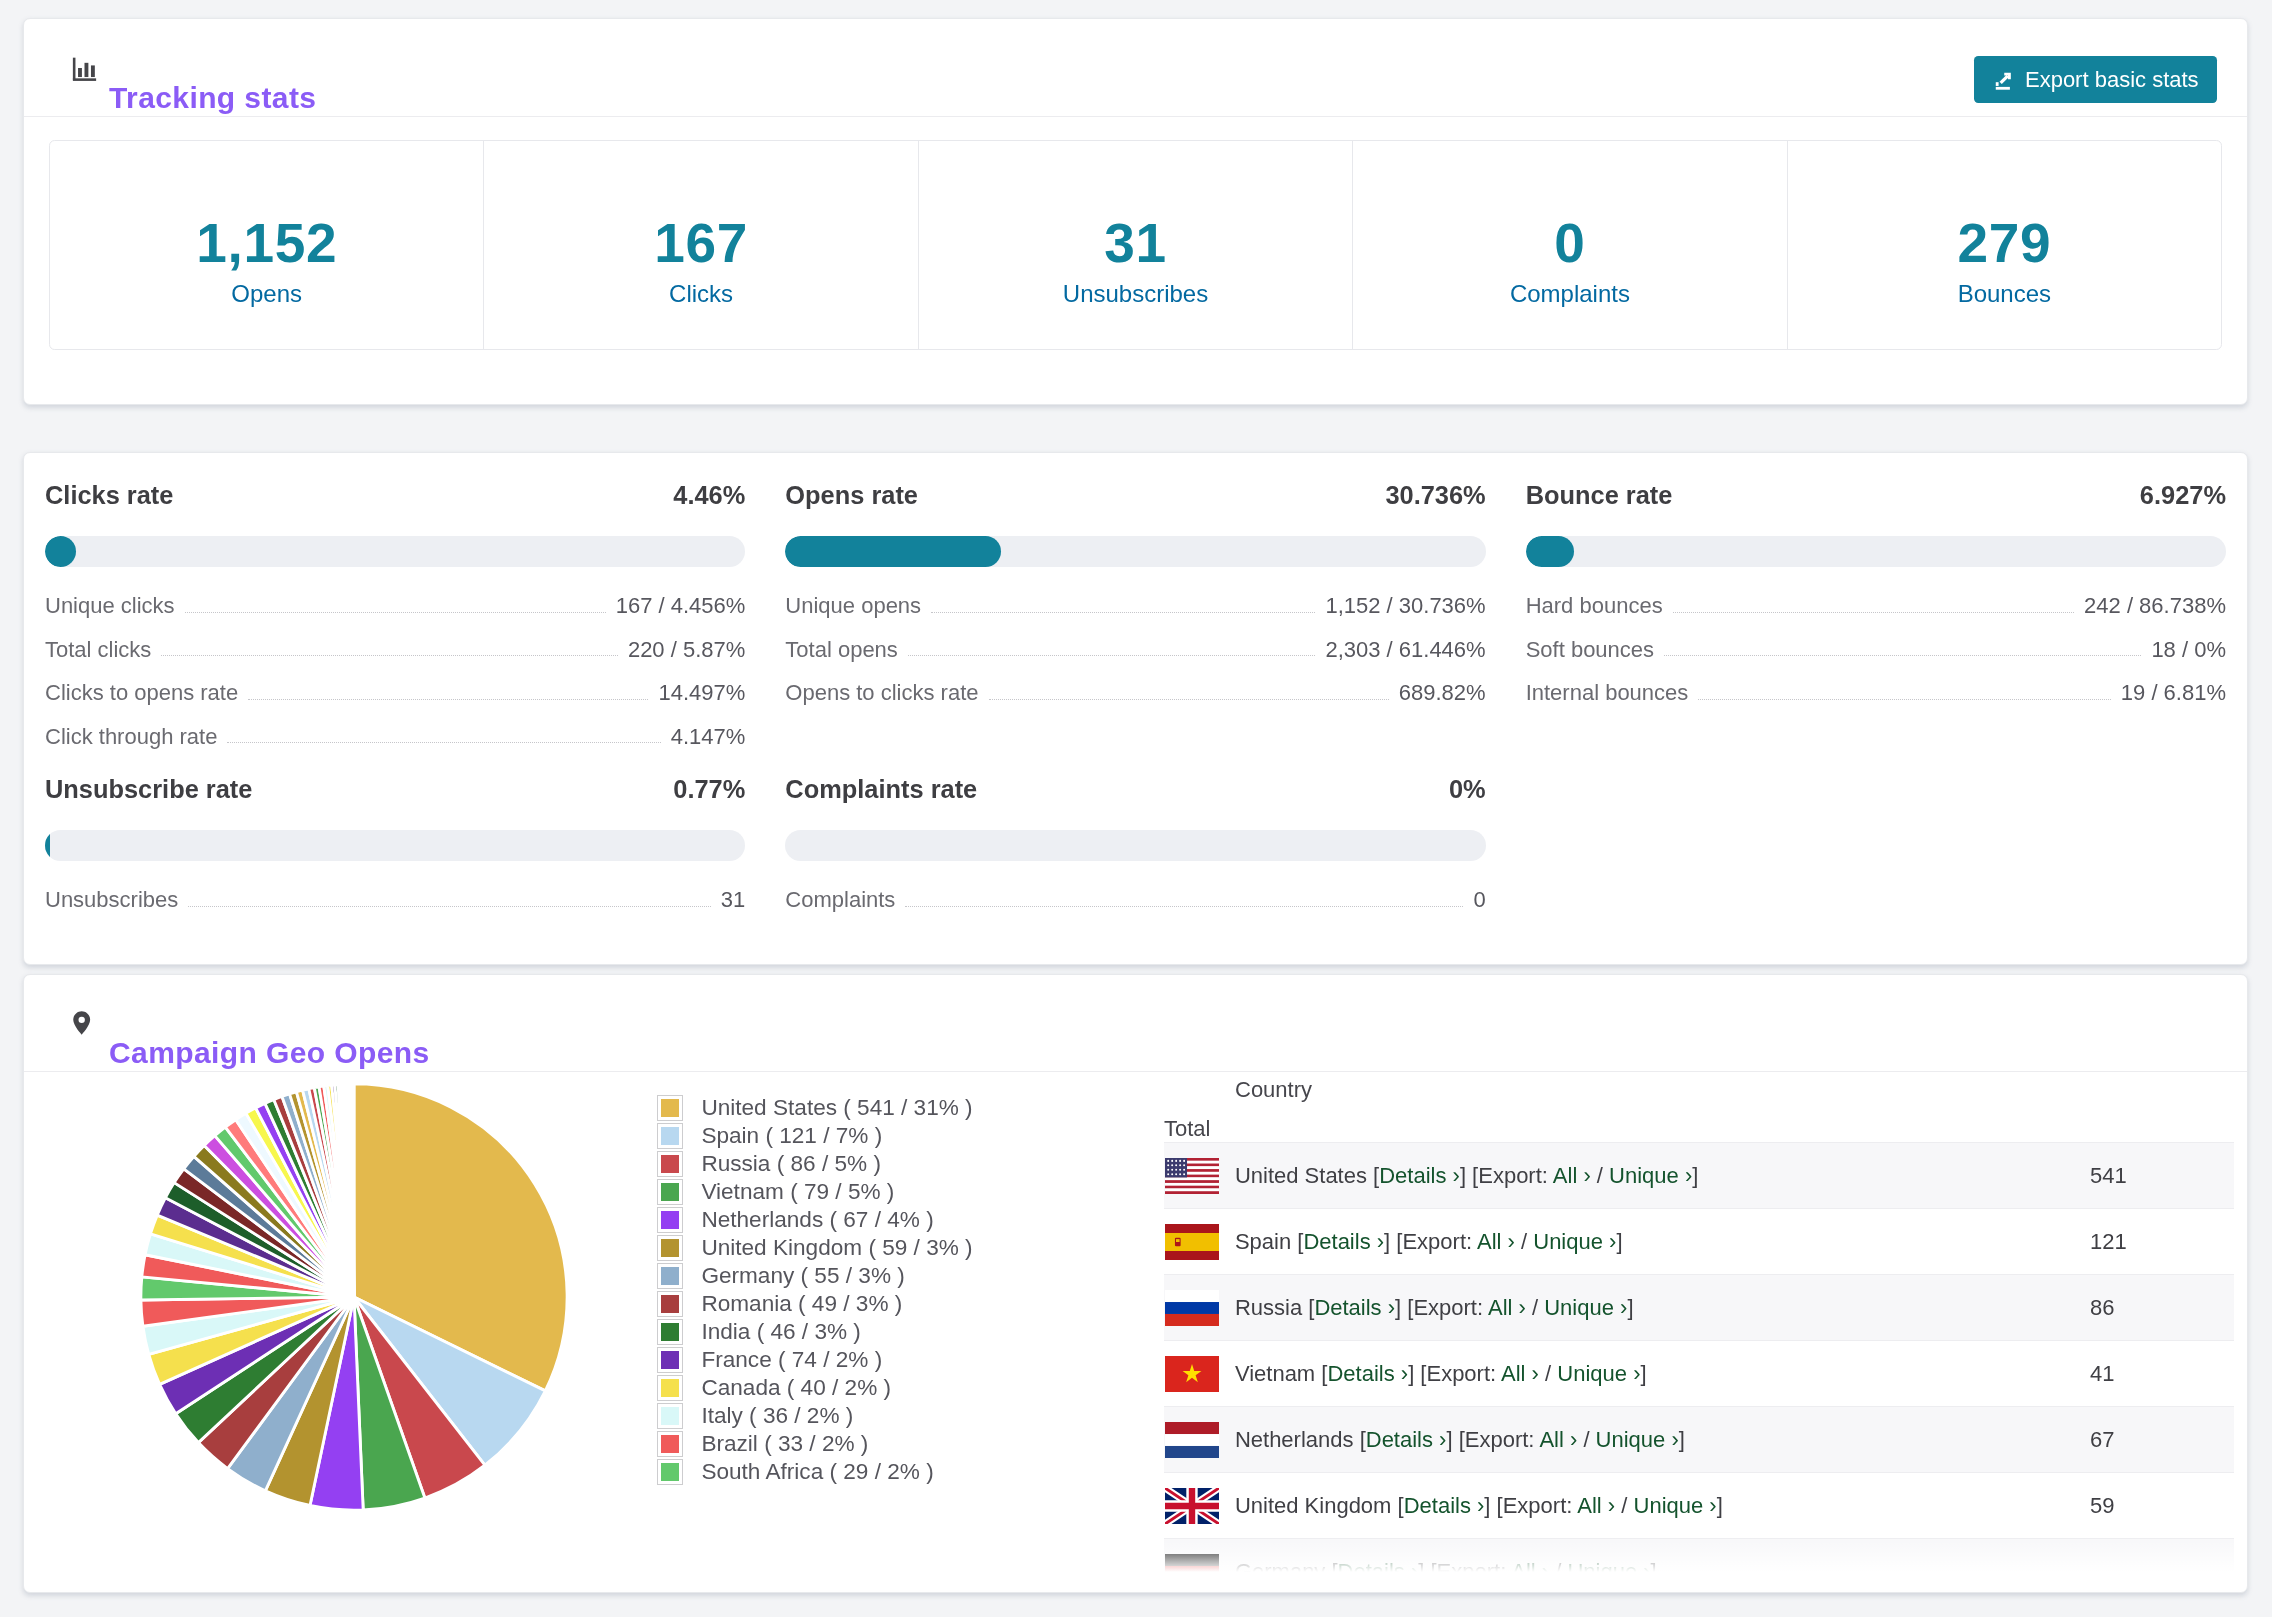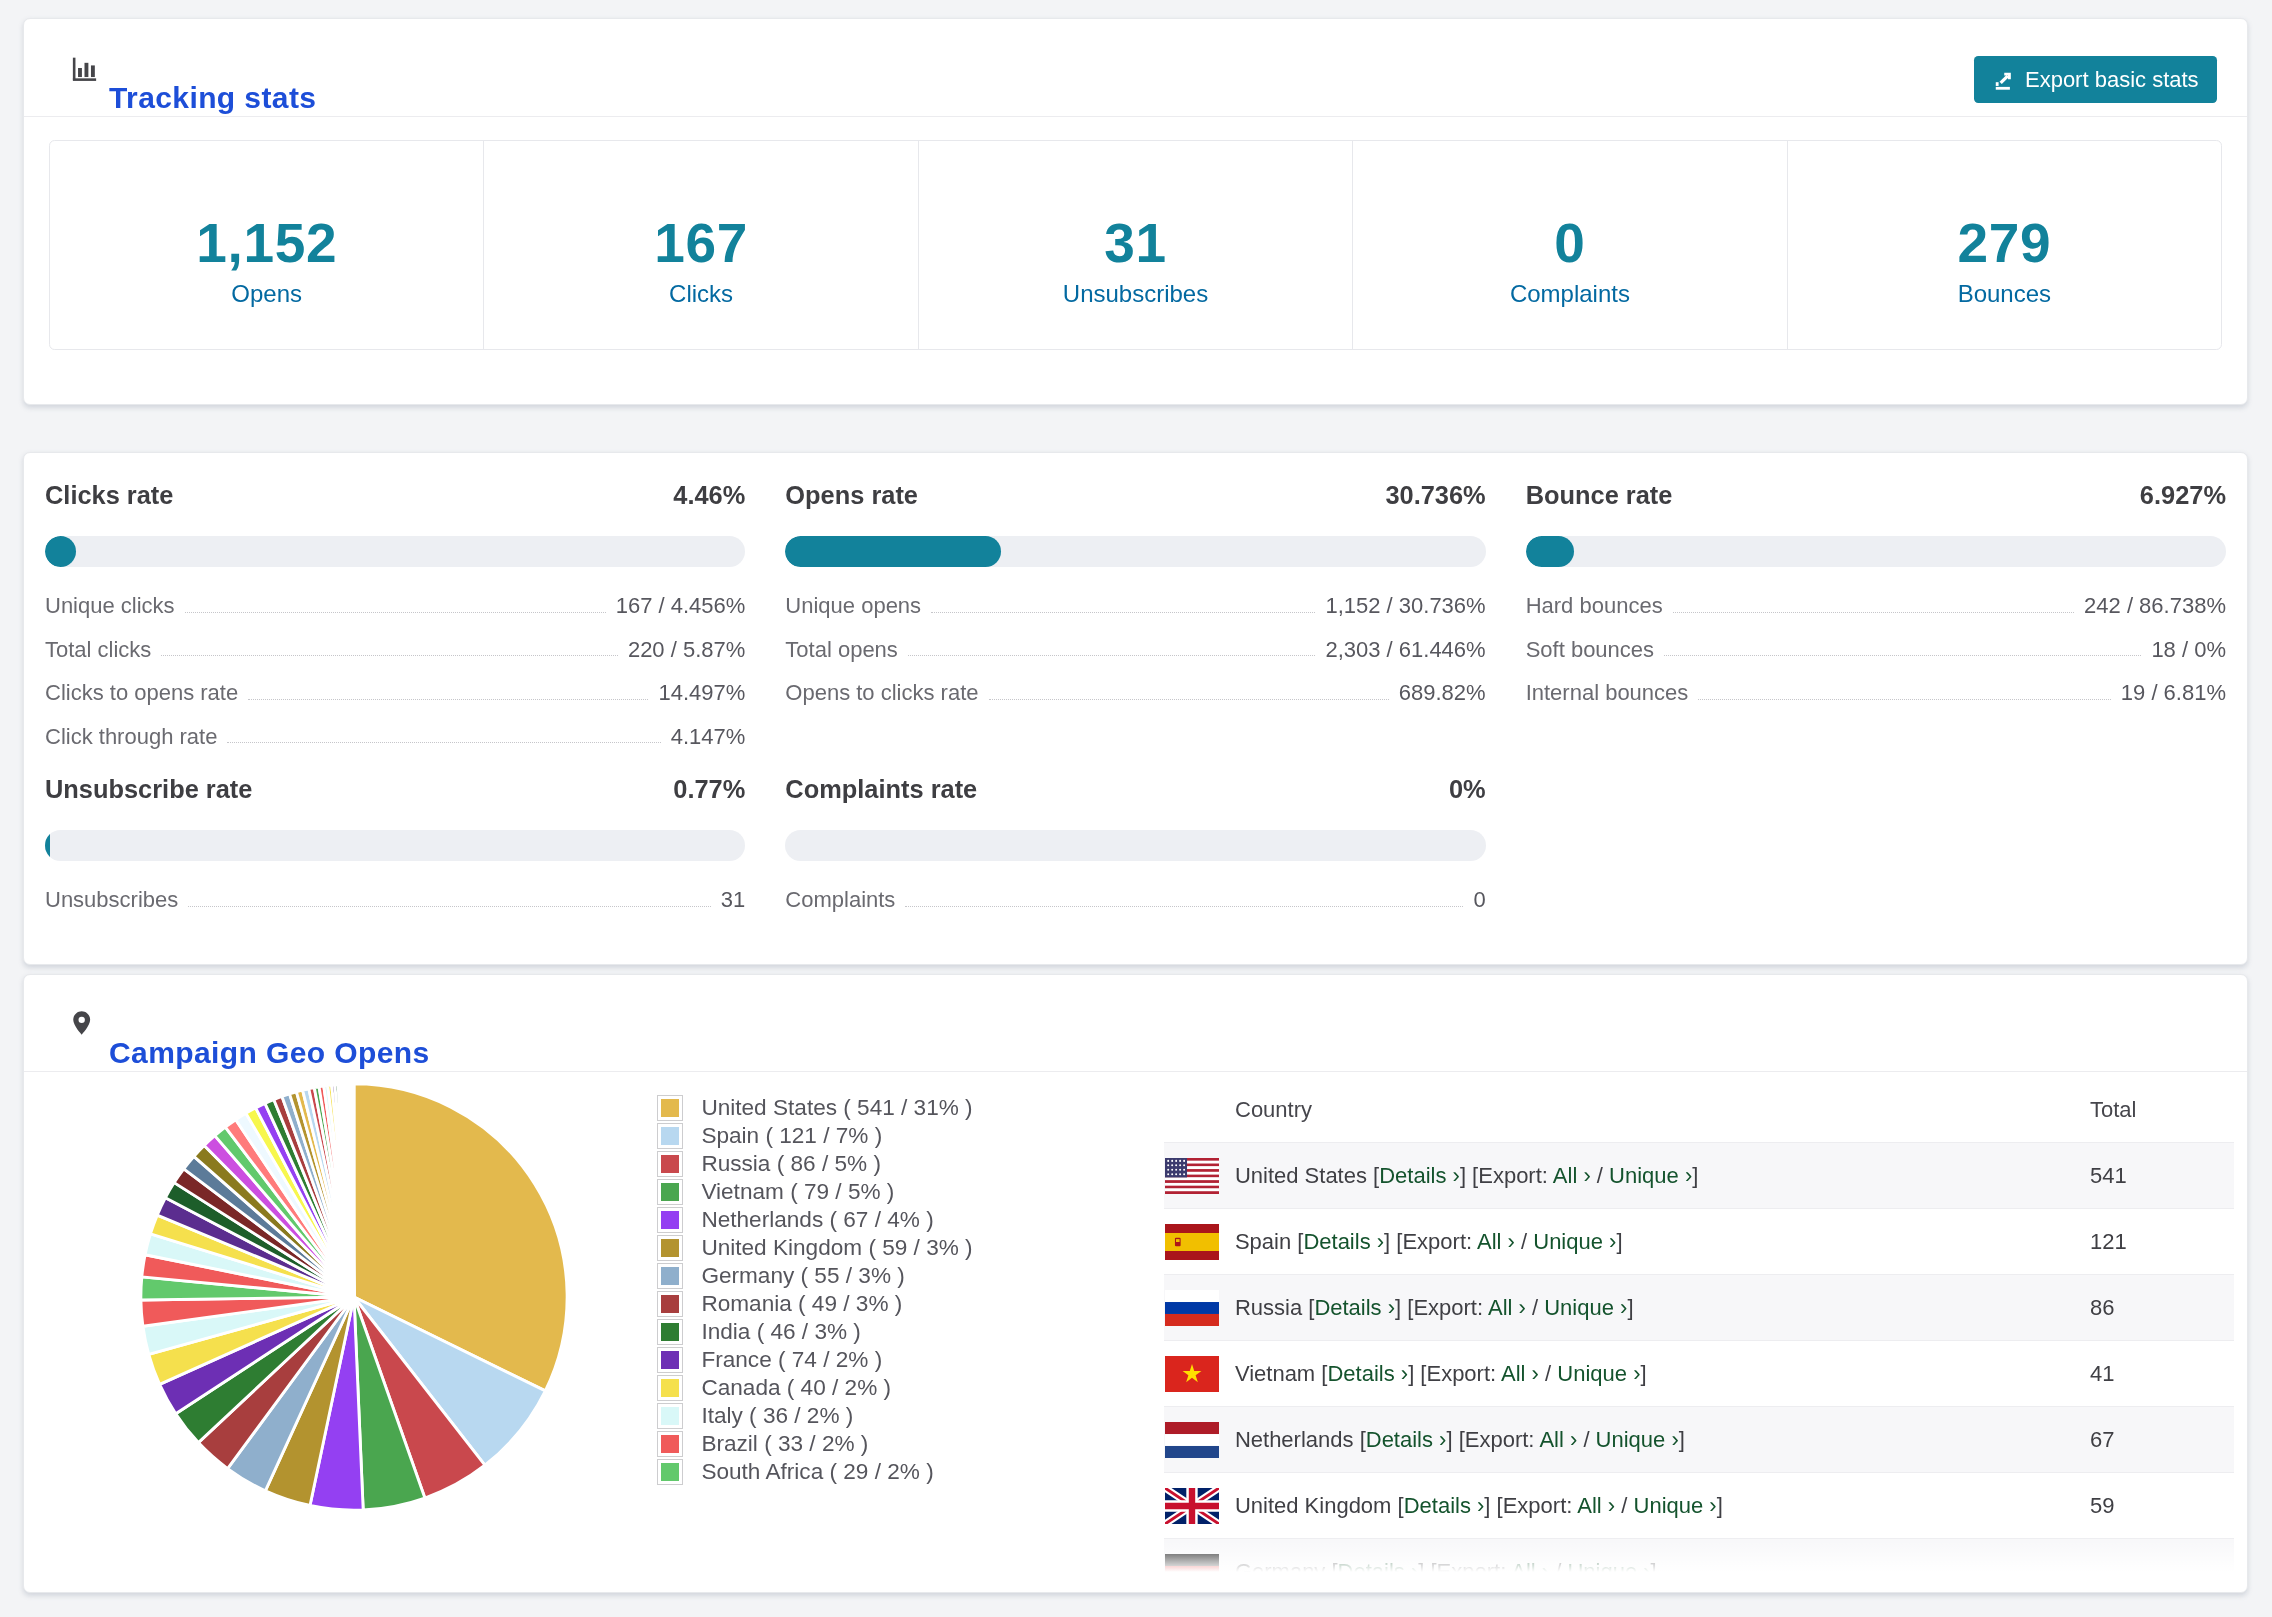--- a/index.html
+++ b/index.html
@@ -2,21 +2,21 @@
 <html style="font-size:11.3px"><head>
 <meta charset="utf-8">
 <style>
   html,body{margin:0;padding:0;background:#f3f4f6;}
   #screen{position:relative;width:2273px;height:1618px;background:#f3f4f6;overflow:hidden;
           font-family:"Liberation Sans",sans-serif;color:#3f3f3f;}
   .card{position:absolute;left:23px;width:2225px;background:#fff;border:0.7px solid #e7e9ec;
         border-radius:7px;box-shadow:0 2.8px 5px rgba(100,112,135,.22);box-sizing:border-box;}
   .card-header{position:absolute;left:0;top:0;right:0;height:97px;}
   .card-title{position:absolute;left:85px;top:50%;transform:translateY(-50%);
-              font-size:30px;color:#1d4ed8;letter-spacing:0.4px;white-space:nowrap;}
+              font-size:30px;color:#8b5cf6;letter-spacing:0.4px;white-space:nowrap;}
   .hdr-icon{position:absolute;left:45px;top:50%;transform:translateY(-50%);width:31px;height:32px;}
   .hdr-divider{position:absolute;left:0;right:0;height:0.7px;background:#ececef;}
   
   #card-tracking{top:18.4px;height:387px;}
   #export-btn{position:absolute;right:30px;top:37px;height:47px;display:flex;align-items:center;
               gap:10px;padding:0 18.4px;background:#12829b;color:#fff;font-size:22px;border:none;
               border-radius:4.2px;cursor:pointer;font-family:inherit;}
   #stats-box{position:absolute;left:25px;right:25px;top:121px;height:208px;border:0.7px solid #e7e8ec;
              border-radius:5.6px;display:flex;overflow:hidden;}
   .stat-cell{flex:1;display:flex;flex-direction:column;align-items:center;justify-content:center;}
@@ -38,21 +38,21 @@
   #card-geo{top:974px;height:619px;overflow:hidden;}
   #card-geo .card-header{height:96px;}
   #card-geo .hdr-divider{top:96px;}
   #pie-wrap{position:absolute;left:114px;top:106px;width:432px;height:432px;}
   #legend{position:absolute;left:633px;top:119px;}
   .legend-item{display:flex;align-items:center;height:28px;cursor:pointer;}
   .swatch{width:18.4px;height:18.4px;border:1.4px solid #cdcdcf;padding:2.8px;background-clip:content-box;
           margin-right:18.4px;flex:none;}
   .legend-label{font-size:22.6px;color:#55555c;white-space:nowrap;}
   #geo-table{position:absolute;left:1140px;top:102px;width:1070px;font-size:22px;}
-  .thead{display:flex;height:65px;align-items:center;color:#46464c;}
+  .thead{display:flex;height:65px;color:#46464c;flex-direction:column;}
   .th-country{flex:1;padding-left:71px;}
   .th-total{width:144px;}
   .trow{display:flex;height:65px;align-items:center;border-top:0.7px solid #ededf0;color:#3f3f44;}
   .trow.odd{background:#f7f7f9;}
   .flag{width:54px;height:36px;flex:none;margin-left:1.4px;}
   .flag svg{display:block;width:100%;height:100%;}
   .cname{flex:1;margin-left:15.5px;white-space:nowrap;}
   .ctotal{width:144px;}
   .tlink{color:#14532d;text-decoration:none;cursor:pointer;}
   #table-fade{position:absolute;left:1140px;width:1070px;top:561px;height:58px;pointer-events:none;

